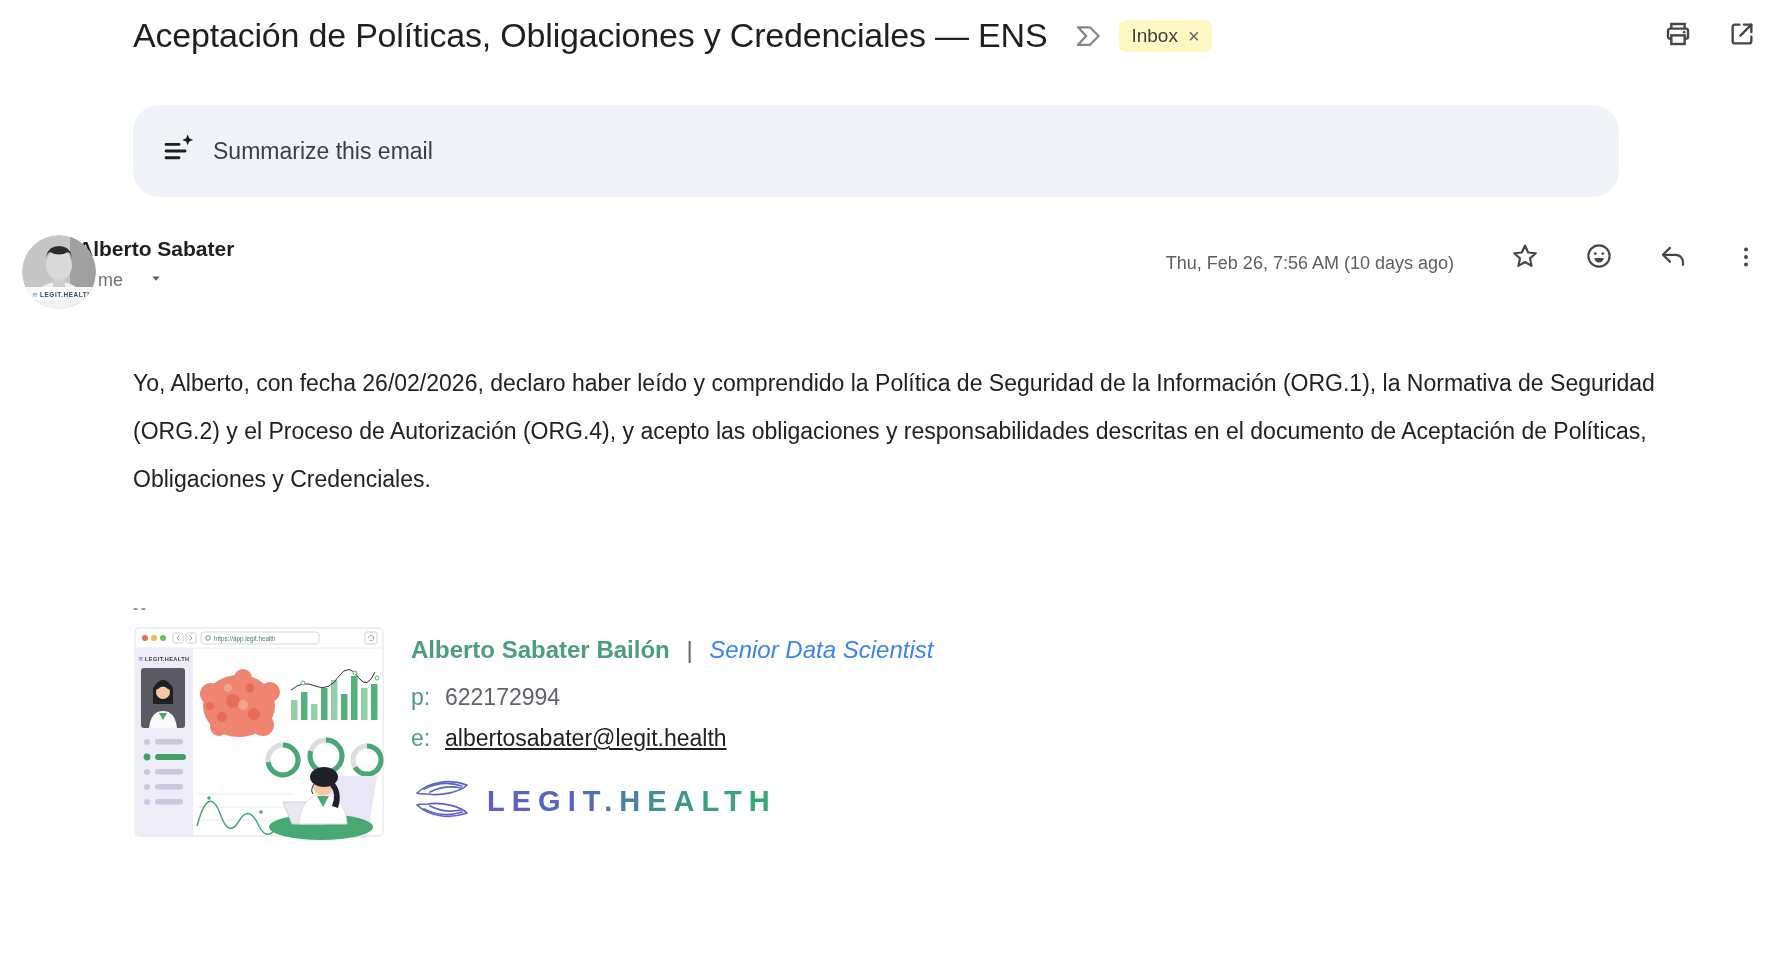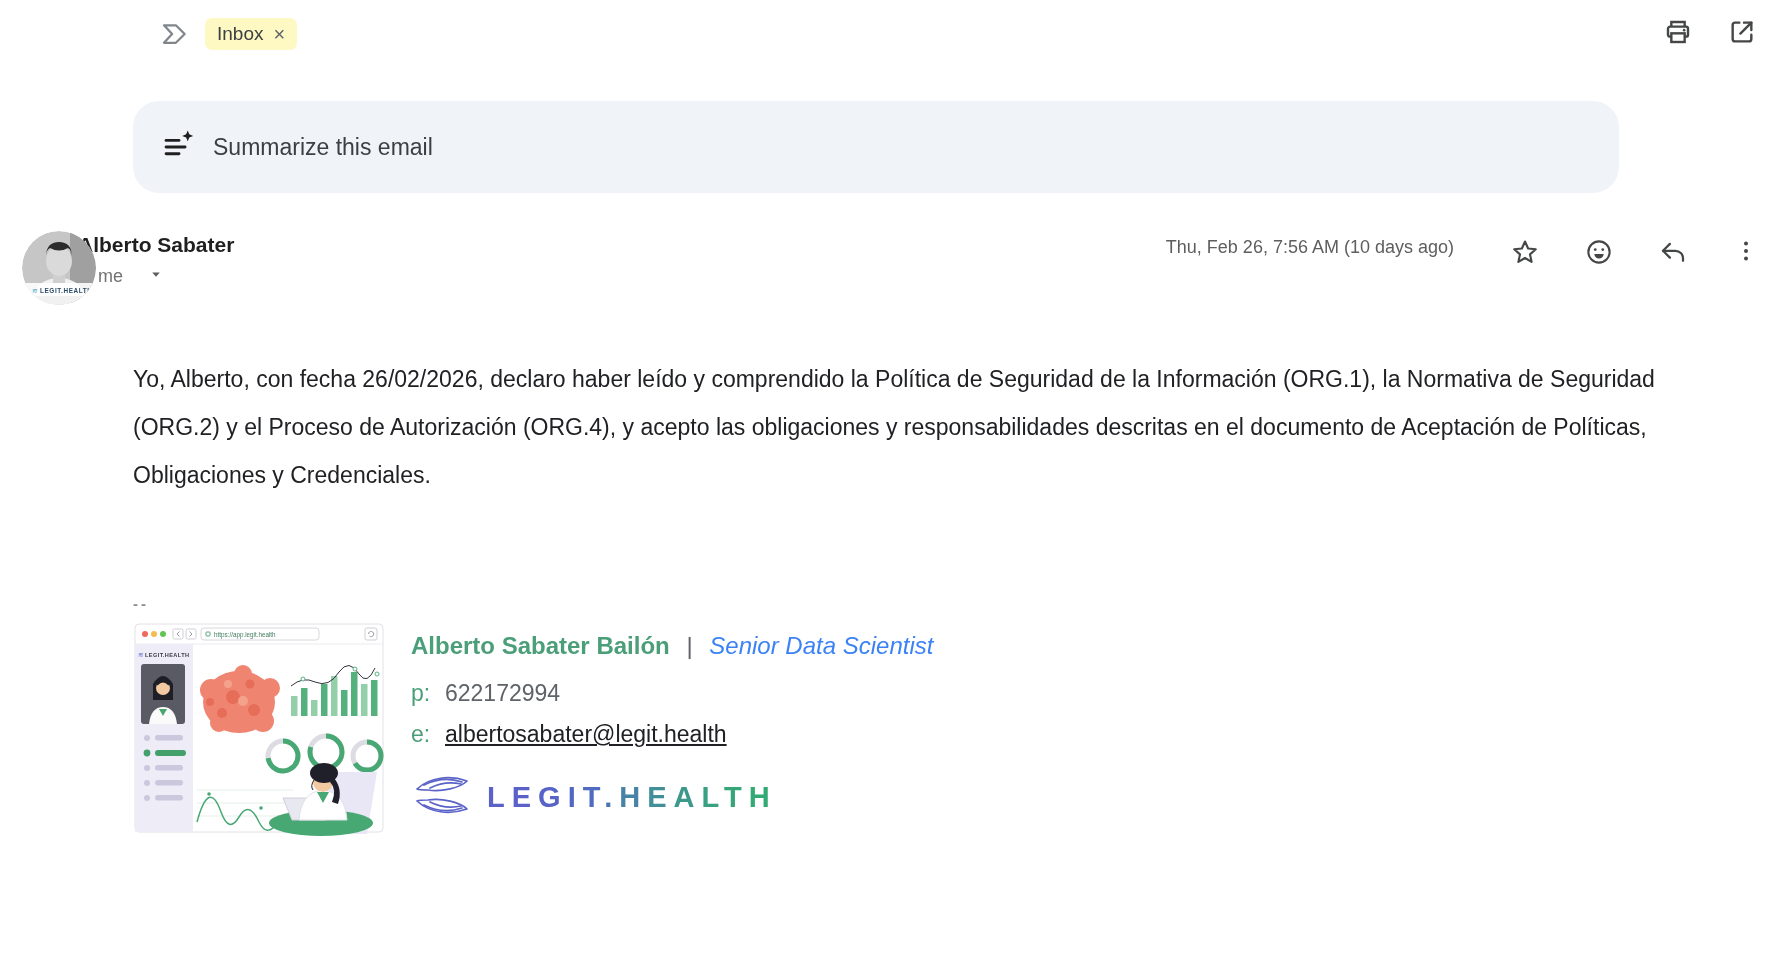--- a/index.html
+++ b/index.html
@@ -18,21 +18,21 @@
 
   .banner { margin:50px 0 0 133px; width:1486px; height:92px; background:#f0f4f9;
             border-radius:26px; display:flex; align-items:center; padding:0 28px; cursor:pointer; }
   .banner-label { font-size:23px; color:#3a3f44; margin-left:18px; }
 
   .msg-row { position:relative; margin-top:36px; padding-left:78px; min-height:86px; }
   .avatar { position:absolute; left:22px; top:2px; width:74px; height:74px; border-radius:50%;
             overflow:hidden; cursor:pointer; }
   .sender-name { font-size:21px; font-weight:700; color:#1f1f1f; padding-top:4px; }
   .to-line { margin-top:8px; font-size:18px; color:#737373; display:flex; align-items:center; gap:24px; cursor:pointer; width:max-content; }
-  .msg-actions { position:absolute; right:32px; top:8px; display:flex; align-items:flex-start; gap:44px; }
+  .msg-actions { position:absolute; right:32px; top:8px; display:flex; align-items:flex-end; gap:44px; }
   .date-text { font-size:18px; color:#5e5e5e; margin-right:12px; white-space:nowrap; }
 
   .body-text { margin:40px 0 0 133px; width:1575px; font-size:23px; line-height:48px; color:#202124; }
   .body-text p + p { margin-top:40px; }
 
   .sig { margin:96px 0 0 133px; }
   .sig-delim { font-size:15px; font-weight:700; color:#8a8a8a; letter-spacing:3px; }
   .sig-row { display:flex; margin-top:10px; }
   .sig-text { margin-left:26px; padding-top:10px; }
   .sig-name-row { font-size:24px; }
@@ -43,20 +43,21 @@
   .sig-contact .lbl { color:#4a9e78; width:34px; }
   .sig-link-phone { color:#5f6368; cursor:pointer; }
   .sig-link-email { color:#202124; text-decoration:underline; cursor:pointer; }
   .sig-logo { margin-top:24px; display:flex; align-items:center; }
   .sig-logo-text { margin-left:10px; font-size:29px; font-weight:700; letter-spacing:7px; white-space:nowrap; }
 </style>
 </head>
 <body>
 
 <div class="title-row">
+  <h1 class="subject">Aceptación de Políticas, Obligaciones y Credenciales — ENS</h1>
   <span class="label-icon">
     <svg width="30" height="30" viewBox="0 0 24 24">
         <path d="M4 5 h9.5 l7 7 -7 7 H4 l6.5 -7 z" fill="none" stroke="currentColor" stroke-width="1.8" stroke-linejoin="round"></path>
       </svg>
   </span>
   <span class="chip">
     <span>Inbox</span>
     <span class="chip-x">×</span>
   </span>
   <div class="top-actions">

